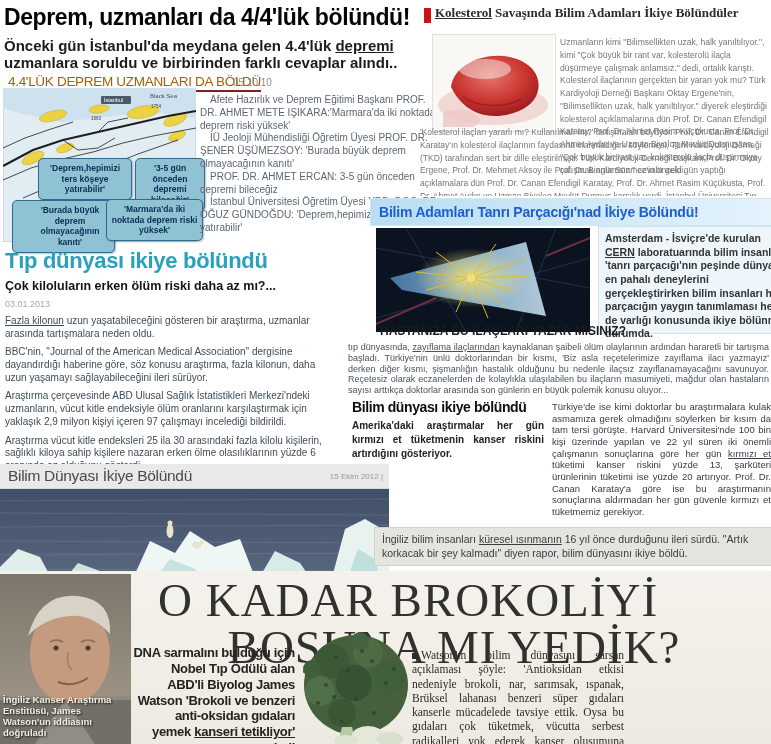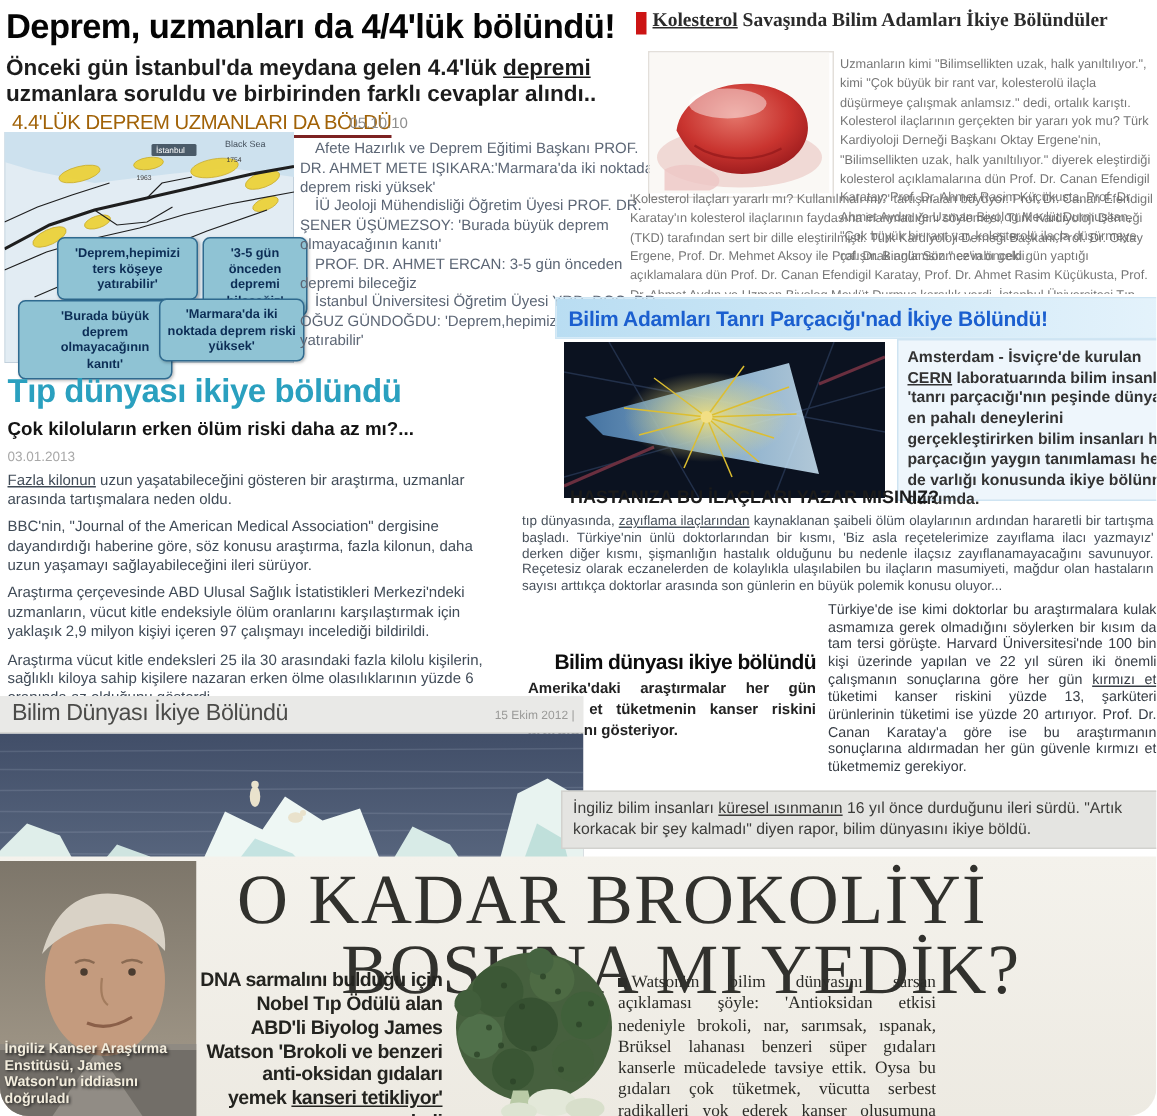--- a/index.html
+++ b/index.html
@@ -1,16 +1,16 @@
 <!DOCTYPE html>
 <html><head>
 <meta charset="utf-8">
 <style>
   html,body{margin:0;padding:0;background:#fff;}
-  #root{position:relative;width:771px;height:744px;background:#fff;overflow:hidden;font-family:"Liberation Sans",sans-serif;border-radius:19px;}
+  #root{position:relative;width:771px;height:744px;background:#fff;overflow:hidden;font-family:"Liberation Sans",sans-serif;}
   .abs{position:absolute;}
   .u{text-decoration:underline;}
 
   
   .dep-headline{left:4px;top:4px;width:442px;font-weight:bold;font-size:23px;letter-spacing:-0.4px;color:#050505;white-space:nowrap;}
   .dep-sub{left:4px;top:37px;width:424px;font-weight:bold;font-size:15px;line-height:1.15;color:#1c1c1c;}
   .dep-redhead{left:8px;top:74px;font-weight:normal;font-size:13.5px;letter-spacing:-0.3px;color:#a16207;border-bottom:2px solid #7c2222;padding-bottom:1px;}
   .dep-date{left:233px;top:77px;font-size:10px;color:#8d8d8d;}
   .dep-map{left:3px;top:88px;width:193px;height:154px;}
   .mapbox{position:absolute;background:#8fc3d4;border:1px solid #2f6a8f;border-radius:5px;color:#0c2d55;font-weight:bold;font-size:8.5px;line-height:1.25;text-align:center;padding:4px 3px;box-shadow:1px 1px 2px rgba(0,0,0,.25);}
@@ -38,21 +38,21 @@
   .tanri-img{position:absolute;left:6px;top:30px;width:214px;height:104px;}
   .tanri-text{position:absolute;left:228px;top:28px;width:185px;height:96px;background:#eef6fc;border:1px solid #cfe4f2;padding:5px 6px;font-weight:bold;font-size:10.5px;line-height:1.3;color:#333;}
 
   
   .hast{left:348px;top:324px;width:421px;}
   .hast-title{font-weight:bold;font-size:12px;color:#1b1b1b;margin-left:32px;}
   .hast-body{margin-top:4px;font-size:9px;line-height:1.2;color:#49525c;text-align:justify;}
 
   
   .b2-left{left:352px;top:399px;width:192px;}
-  .b2-title{text-align:right;font-weight:bold;font-size:14px;letter-spacing:-0.4px;color:#0d0d0d;margin-top:34px;}
+  .b2-title{text-align:left;font-weight:bold;font-size:14px;letter-spacing:-0.4px;color:#0d0d0d;}
   .b2-ltext{margin-top:4px;font-weight:bold;font-size:10px;line-height:1.38;color:#222;text-align:justify;}
   .b2-right{left:552px;top:401px;width:219px;font-size:9.5px;line-height:1.23;color:#363c44;text-align:justify;}
 
   
   .kuresel{left:374px;top:527px;width:383px;background:#e4e4e1;border:1px solid #d2d2ce;padding:5px 7px;font-size:10.5px;line-height:1.3;color:#3c3c3a;}
 
   
   .polar-head{left:0;top:464px;width:389px;height:24px;background:#e9e9e7;border-bottom:1px solid #d8d8d4;}
   .polar-title{position:absolute;left:8px;top:3px;font-weight:normal;font-size:15.5px;letter-spacing:-0.3px;color:#4b4b49;}
   .polar-date{position:absolute;right:6px;top:8px;font-size:8px;color:#9a9a98;text-align:right;}

